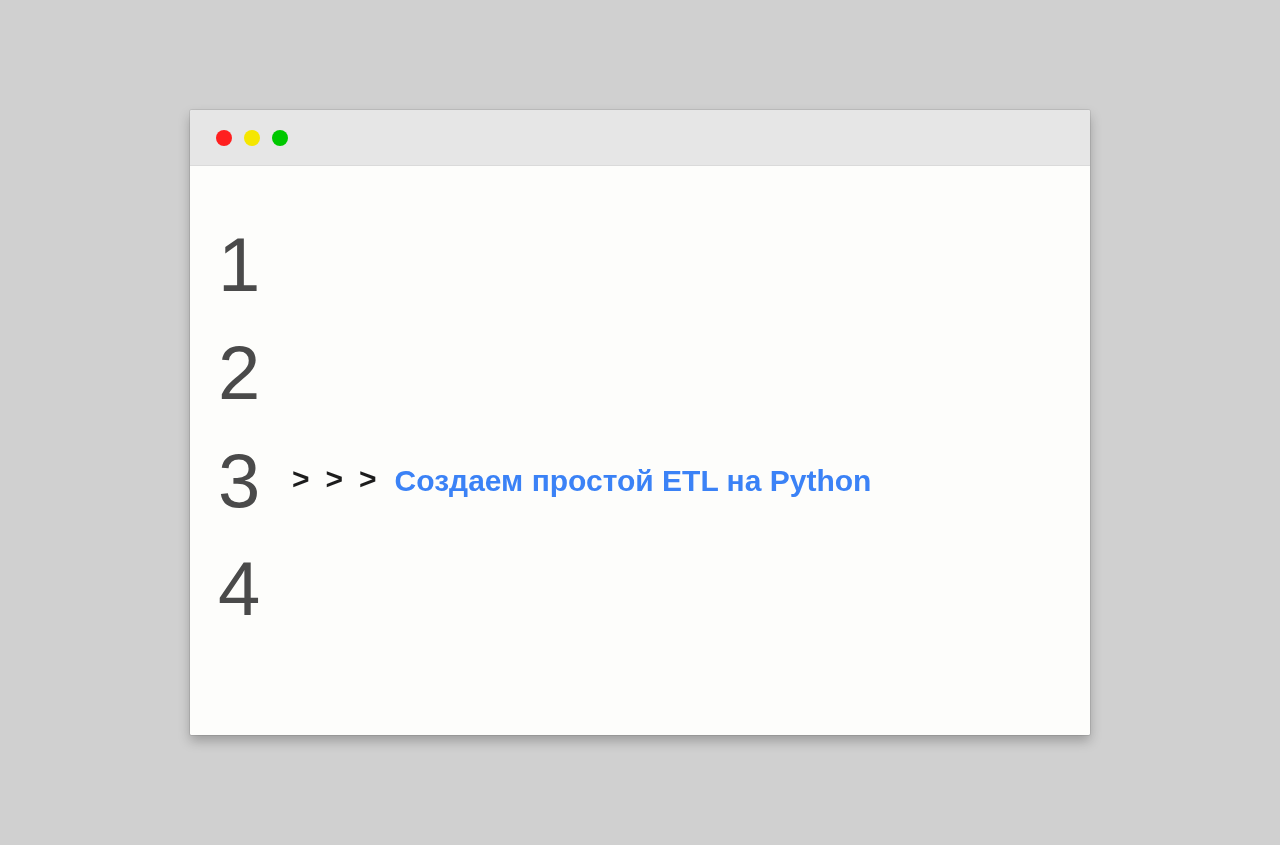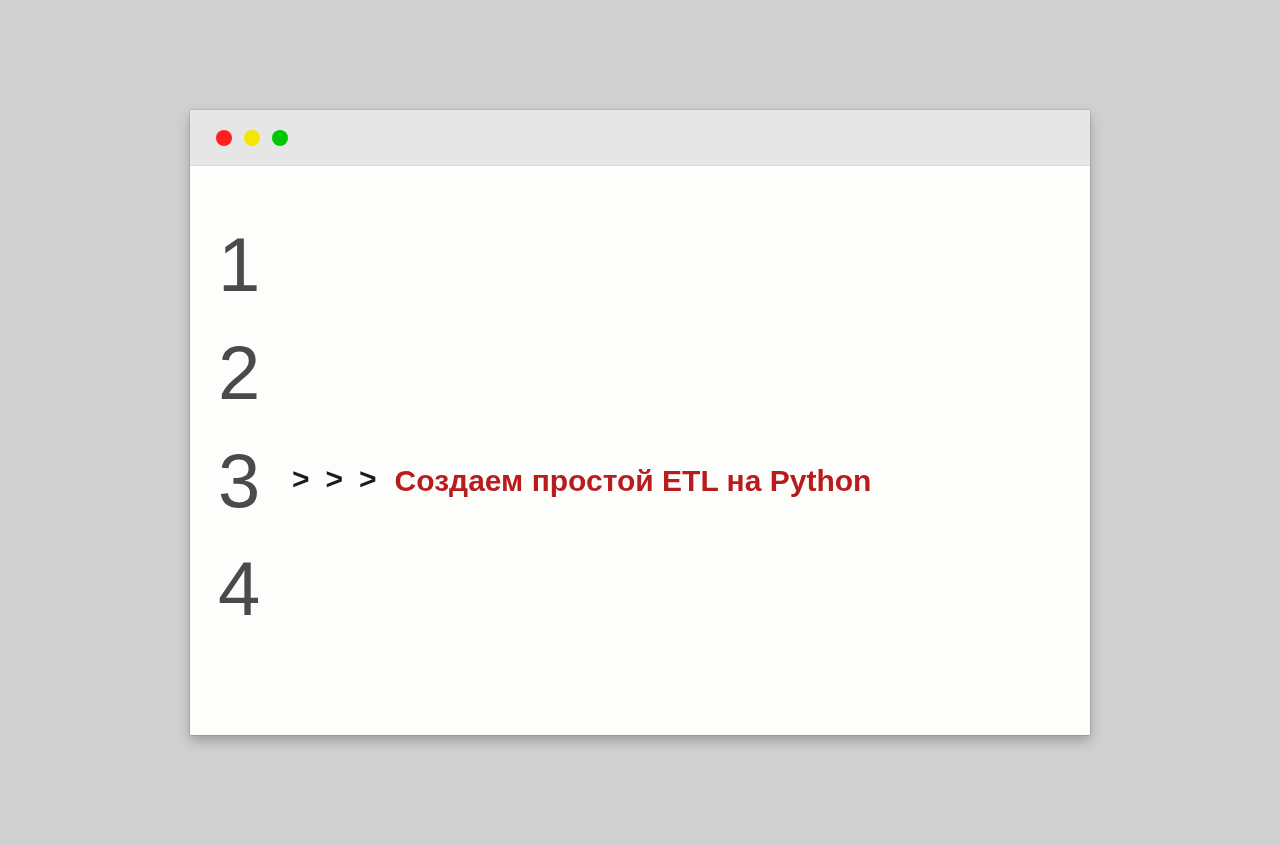--- a/index.html
+++ b/index.html
@@ -75,21 +75,21 @@
       color: #1c1c1c;
       letter-spacing: 0;
       margin-right: 6px;
       line-height: 1;
       position: relative;
       top: -2px;
     }
     .title-text {
       font-size: 30px;
       font-weight: 700;
-      color: #b91c1c;
+      color: #3b82f6;
       letter-spacing: 0;
       line-height: 1;
       margin-left: 2px;
     }
   </style>
 </head>
 <body>
 
 <div class="window">
   <div class="titlebar">

